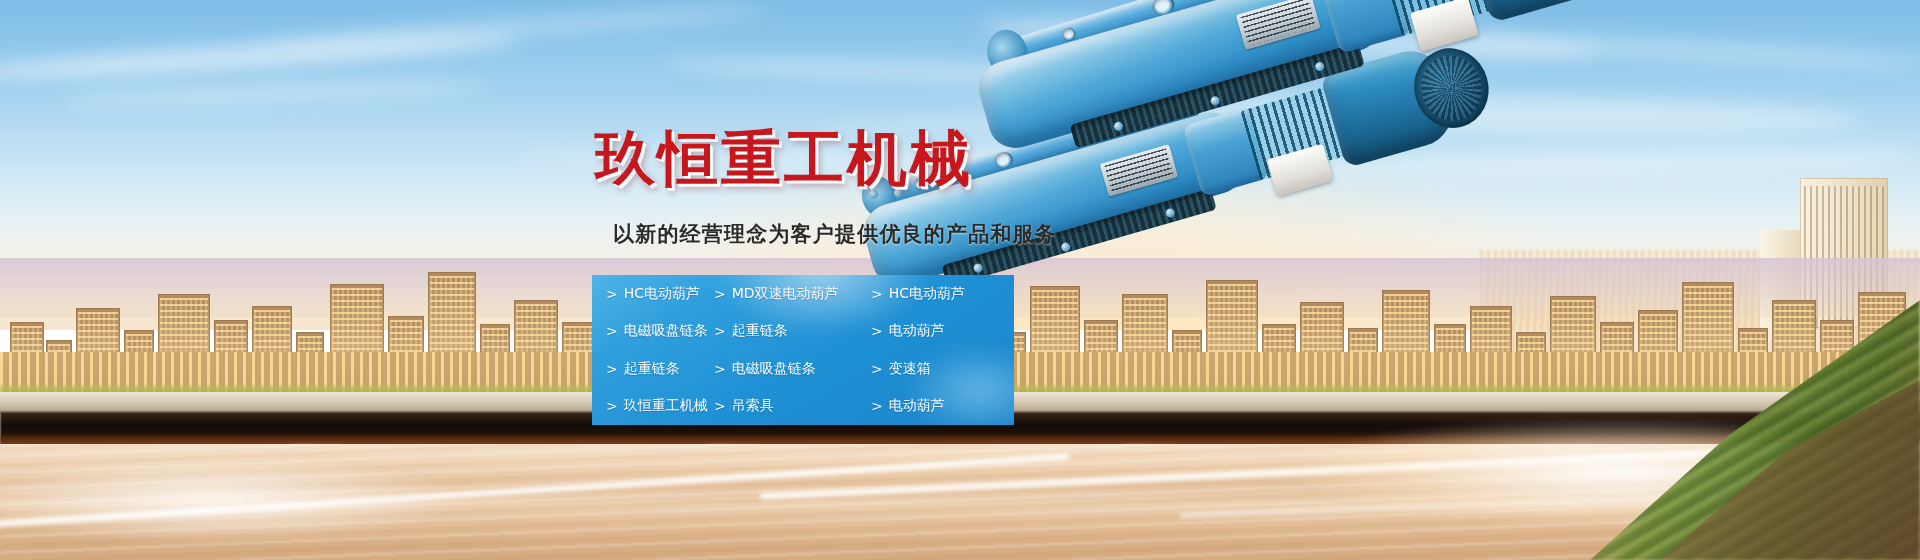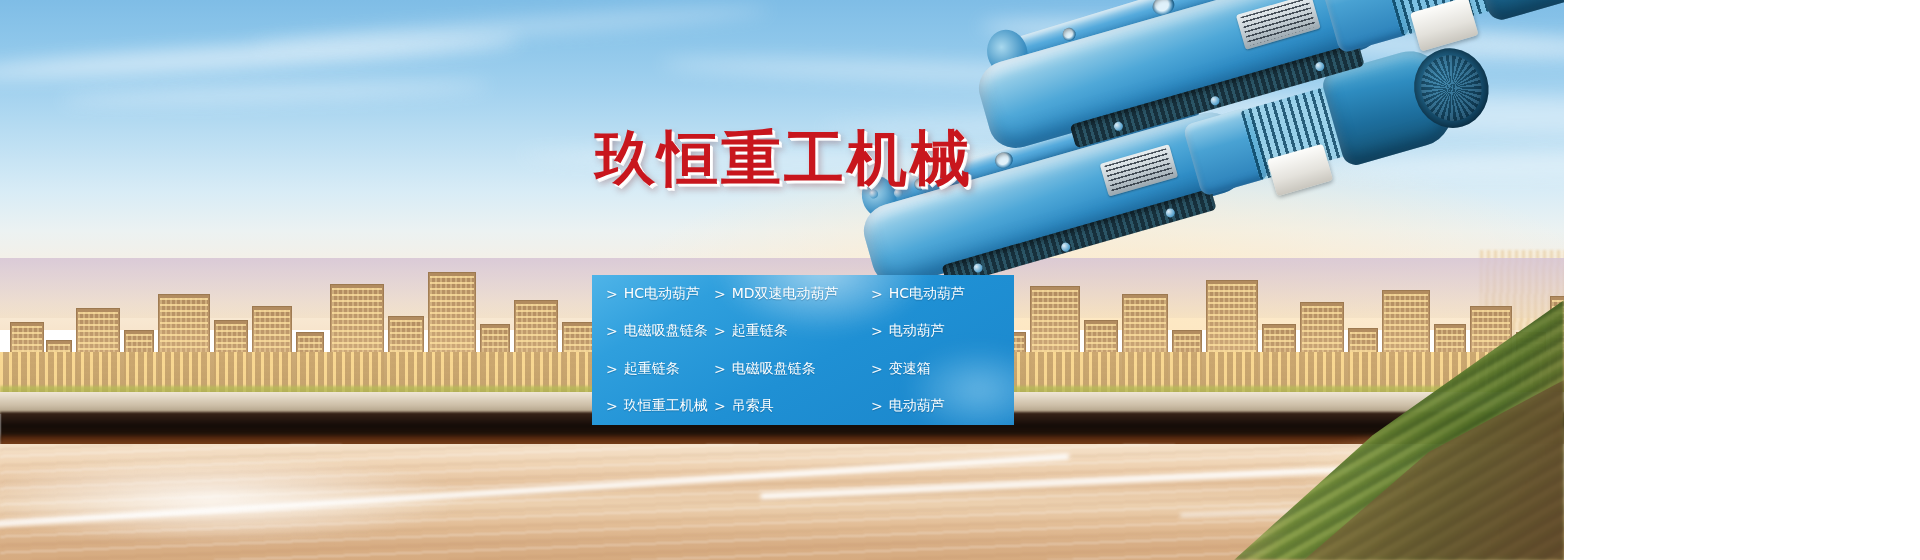--- a/index.html
+++ b/index.html
@@ -1,20 +1,20 @@
 <!DOCTYPE html>
 <html><head>
 <meta charset="utf-8">
 <style>
   html,body{margin:0;padding:0;background:#fff;}
   body{font-family:"Liberation Sans","DejaVu Sans",sans-serif;}
 
   .banner{
     position:relative;
-    width:1564px;height:560px;
+    width:1920px;height:560px;
     overflow:hidden;
     text-align:right;
   }
 
   
   .sky{
     position:absolute;left:0;top:0;width:1920px;height:330px;
     background:linear-gradient(to bottom,
       #7fbde6 0%,
       #8dc6ea 12%,
@@ -417,20 +417,21 @@
       <div class="rail" style="left:358px;top:32px;width:74px;height:80px;border-radius:10px;"></div>
       <div class="fins" style="left:422px;top:34px;width:100px;height:78px;"></div>
       <div class="motor" style="left:512px;top:22px;width:124px;height:102px;"></div>
 
       <div class="jbox" style="left:436px;top:92px;width:60px;height:40px;"></div>
     </div>
 
   </div>
 
   <div class="title">玖恒重工机械</div>
+  <div class="subtitle">以新的经营理念为客户提供优良的产品和服务</div>
 
   <div class="prodbox">
     <div class="prodbox-glow"></div>
     <div class="prodbox-glow2"></div>
     <div class="prodgrid">
 
       <div class="pitem">
           <span class="arr">&gt;</span>
           <span>HC电动葫芦</span>
         </div>

